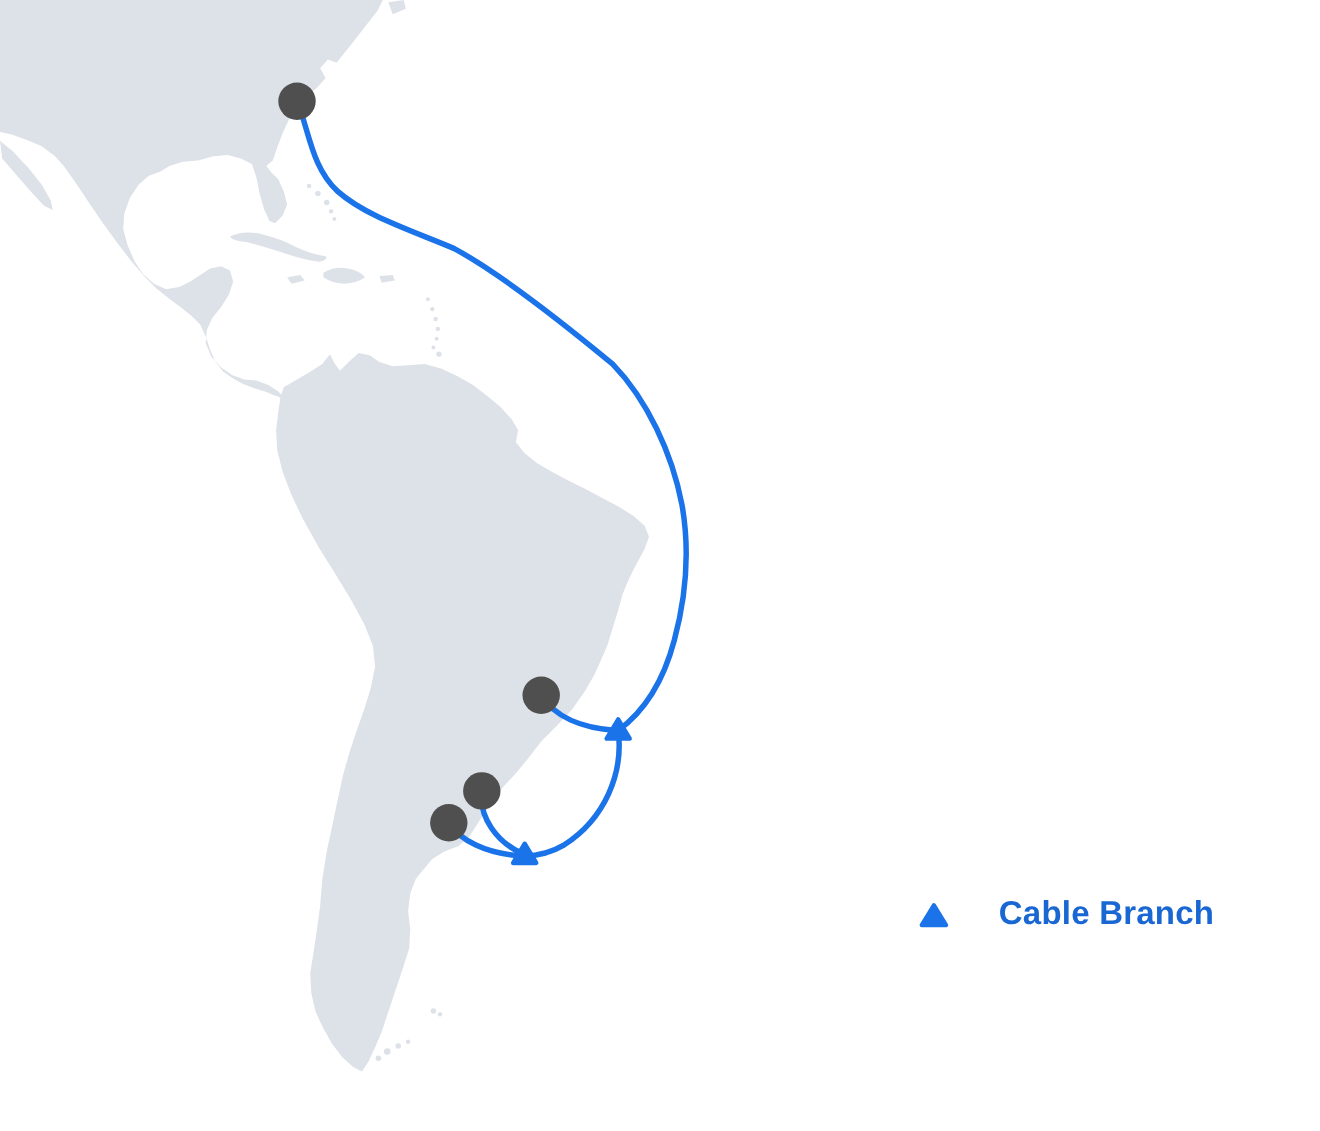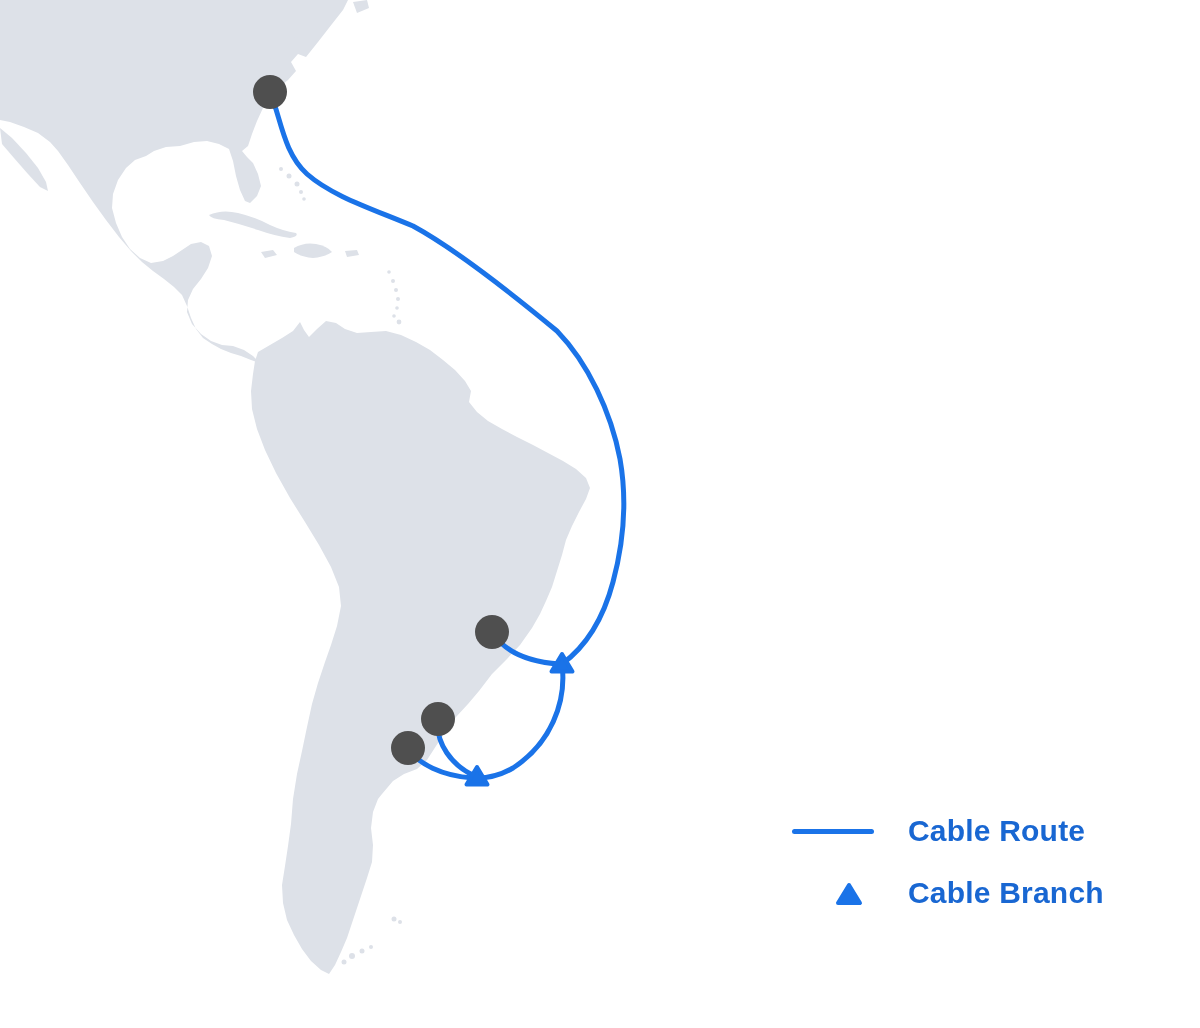--- a/index.html
+++ b/index.html
@@ -112,26 +112,20 @@
         <circle cx="270" cy="92" r="17" fill="#4f4f4f"></circle>
         <circle cx="492" cy="632" r="17" fill="#4f4f4f"></circle>
         <circle cx="438" cy="719" r="17" fill="#4f4f4f"></circle>
         <circle cx="408" cy="748" r="17" fill="#4f4f4f"></circle>
       </g>
   </svg>
 
   <div class="legend">
     <div class="legend-row">
       <div class="symbol-cell">
-        <div class="legend-line"></div>
-      </div>
-      <div class="legend-label">Cable Route</div>
-    </div>
-    <div class="legend-row">
-      <div class="symbol-cell">
         <svg class="legend-triangle-svg" width="30" height="28" viewBox="0 0 30 28">
           <polygon points="15,6 26,24 4,24" class="legend-tri" fill="#1a73e8" stroke="#1a73e8" stroke-width="4" stroke-linejoin="round"></polygon>
         </svg>
       </div>
       <div class="legend-label">Cable Branch</div>
     </div>
   </div>
 
 </div>
 

